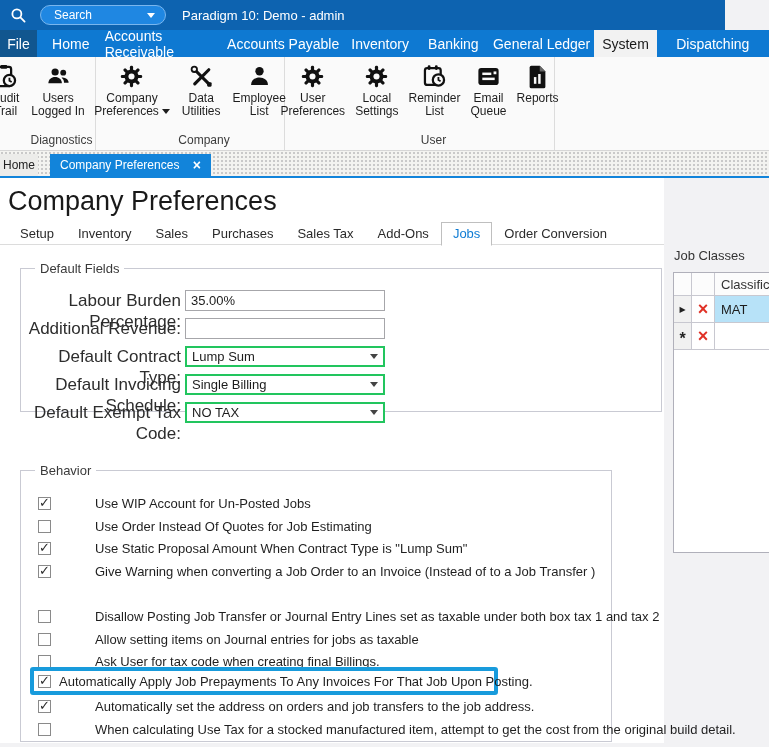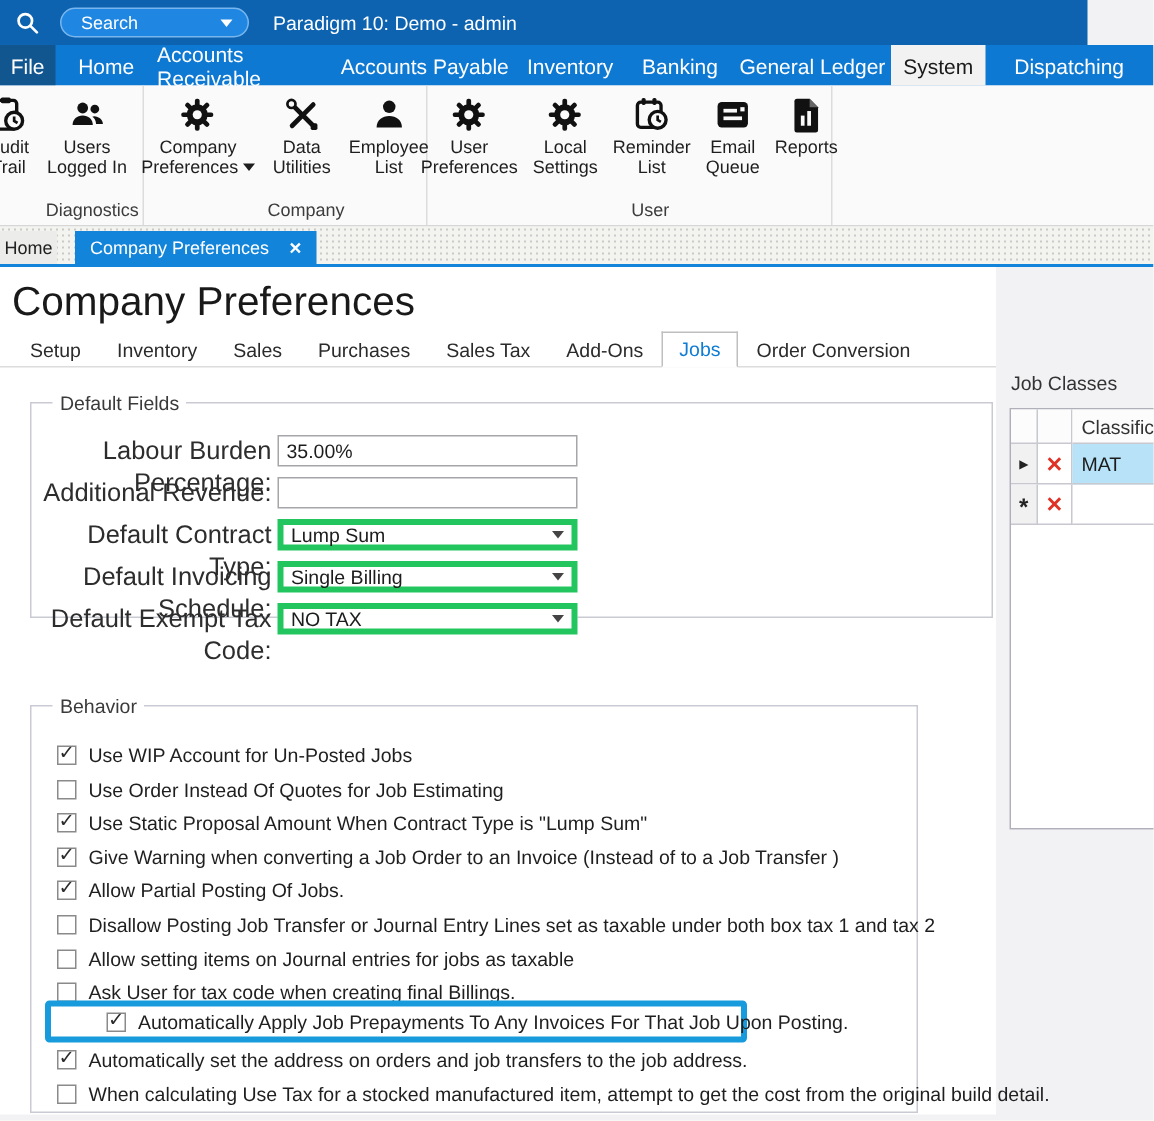--- a/index.html
+++ b/index.html
@@ -46,48 +46,48 @@
   .dtab.home { left:0; width:38px; justify-content:center; background:#ececea; color:#222; }
   .dtab.on { left:50px; width:161px; background:#1284da; color:#fff; padding:0 10px; }
   .dtab .dlabel { flex:1; }
   .dclose { color:#fff; font-size:14px; font-weight:700; margin-left:8px; cursor:pointer; line-height:1; }
   
   .content { position:absolute; left:0; top:178px; width:769px; height:569px; background:#f2f2f4; }
   .form-panel { position:absolute; left:0; top:0; width:664px; height:565px; background:#fff; }
   .page-title { position:absolute; left:8px; top:8px; font-size:27px; font-weight:400; color:#191919; }
   
   .subtabs { position:absolute; left:0; top:44px; width:664px; height:23px;
-    display:flex; align-items:flex-end; padding-left:8px; border-bottom:1px solid #dcdcdc; }
+    display:flex; align-items:center; padding-left:8px; border-bottom:1px solid #dcdcdc; }
   .stab { padding:3px 12px; font-size:13px; color:#2b2b2b; cursor:pointer; white-space:nowrap; }
   .stab.on { background:#fff; border:1px solid #bfbfbf; border-bottom:1px solid #fff;
     margin-bottom:-1px; color:#0f7cd4; padding:3px 11px 4px 11px; }
   
   .groupbox { position:absolute; border:1px solid #c9cad3; background:#fff; }
   .gb-default { left:20px; top:90px; width:642px; height:144px; }
   .gb-behavior { left:20px; top:292px; width:592px; height:272px; }
   .legend { position:absolute; top:-8px; left:14px; background:#fff; padding:0 5px;
     font-size:13px; color:#3a3a3a; }
   
   .frow { position:absolute; left:0; width:100%; height:21px; }
   .flabel { position:absolute; left:2px; top:0; width:158px; height:21px; line-height:21px;
     text-align:right; font-size:17px; color:#2d2d2d; }
   .fin { position:absolute; left:164px; top:0; width:200px; height:21px; border:1px solid #a6a6aa;
     font-size:13px; padding:0 5px; font-family:"Liberation Sans",sans-serif; color:#1c1c1c; background:#fff; }
-  .combo { position:absolute; left:164px; top:0; width:200px; height:21px; border:4px solid #22c55e;
+  .combo { position:absolute; left:164px; top:0; width:200px; height:21px; border:2px solid #22c55e;
     background:#fff; display:flex; align-items:center; padding:0 5px; font-size:13px; color:#1c1c1c; cursor:pointer; }
   .combo .cval { flex:1; }
   .combo .cdn { border-top-color:#444; }
   
-  .cbrow { position:absolute; left:17px; height:18px; display:flex; align-items:center; }
+  .cbrow { position:absolute; left:17px; height:18px; display:flex; align-items:center;gap:36px; }
   .cb { width:13px; height:13px; border:1px solid #8a8a8a; background:#fff; position:relative; cursor:pointer; flex:none; }
   .cb.on::after { content:"✓"; font-family:"DejaVu Sans",sans-serif; position:absolute; left:0px; top:-3px;
     font-size:13px; font-weight:700; color:#2b2b2b; }
   .cbl { margin-left:8px; font-size:13px; color:#1f1f1f; white-space:nowrap; }
   .hlbox { position:absolute; left:9px; top:196px; width:468px; height:28px;
-    border:4px solid #189bdc; border-radius:3px; background:#fff; display:flex; align-items:center;padding-left:33px; }
+    border:4px solid #189bdc; border-radius:3px; background:#fff; display:flex; align-items:center; }
   .hlbox .cb { margin-left:4px; }
   
   .jc-label { position:absolute; left:674px; top:70px; font-size:13px; color:#333; }
   .jc-grid { position:absolute; left:673px; top:94px; width:150px; height:281px;
     background:#fff; border:1px solid #b0b0ba; }
   .grow { display:flex; }
   .gcell { border-right:1px solid #c8c8d0; border-bottom:1px solid #c8c8d0; overflow:hidden;
     display:flex; align-items:center; }
   .ghead .gcell { height:23px; background:#fcfcfc; }
   .gbody .gcell { height:27px; }
@@ -338,24 +338,20 @@
       <span class="cbl">Use Order Instead Of Quotes for Job Estimating</span>
     </div>
     <div class="cbrow" style="top:68px">
       <span class="cb on"></span>
       <span class="cbl">Use Static Proposal Amount When Contract Type is "Lump Sum"</span>
     </div>
     <div class="cbrow" style="top:91px">
       <span class="cb on"></span>
       <span class="cbl">Give Warning when converting a Job Order to an Invoice (Instead of to a Job Transfer )</span>
     </div>
-    <div class="cbrow" style="top:113px">
-      <span class="cb on"></span>
-      <span class="cbl">Allow Partial Posting Of Jobs.</span>
-    </div>
     <div class="cbrow" style="top:136px">
       <span class="cb"></span>
       <span class="cbl">Disallow Posting Job Transfer or Journal Entry Lines set as taxable under both box tax 1 and tax 2</span>
     </div>
     <div class="cbrow" style="top:159px">
       <span class="cb"></span>
       <span class="cbl">Allow setting items on Journal entries for jobs as taxable</span>
     </div>
     <div class="cbrow" style="top:181px">
       <span class="cb"></span>

